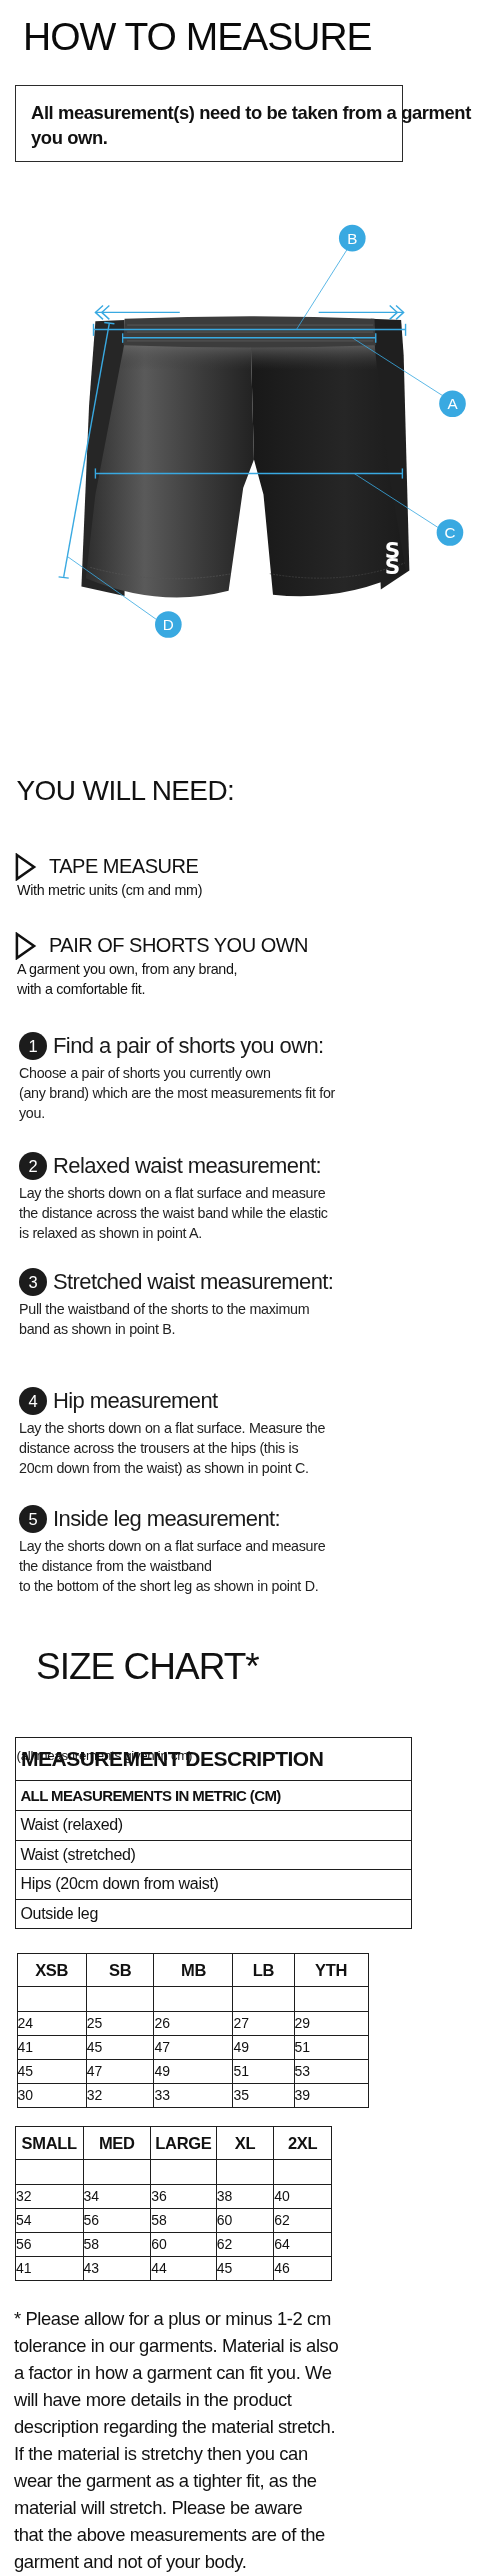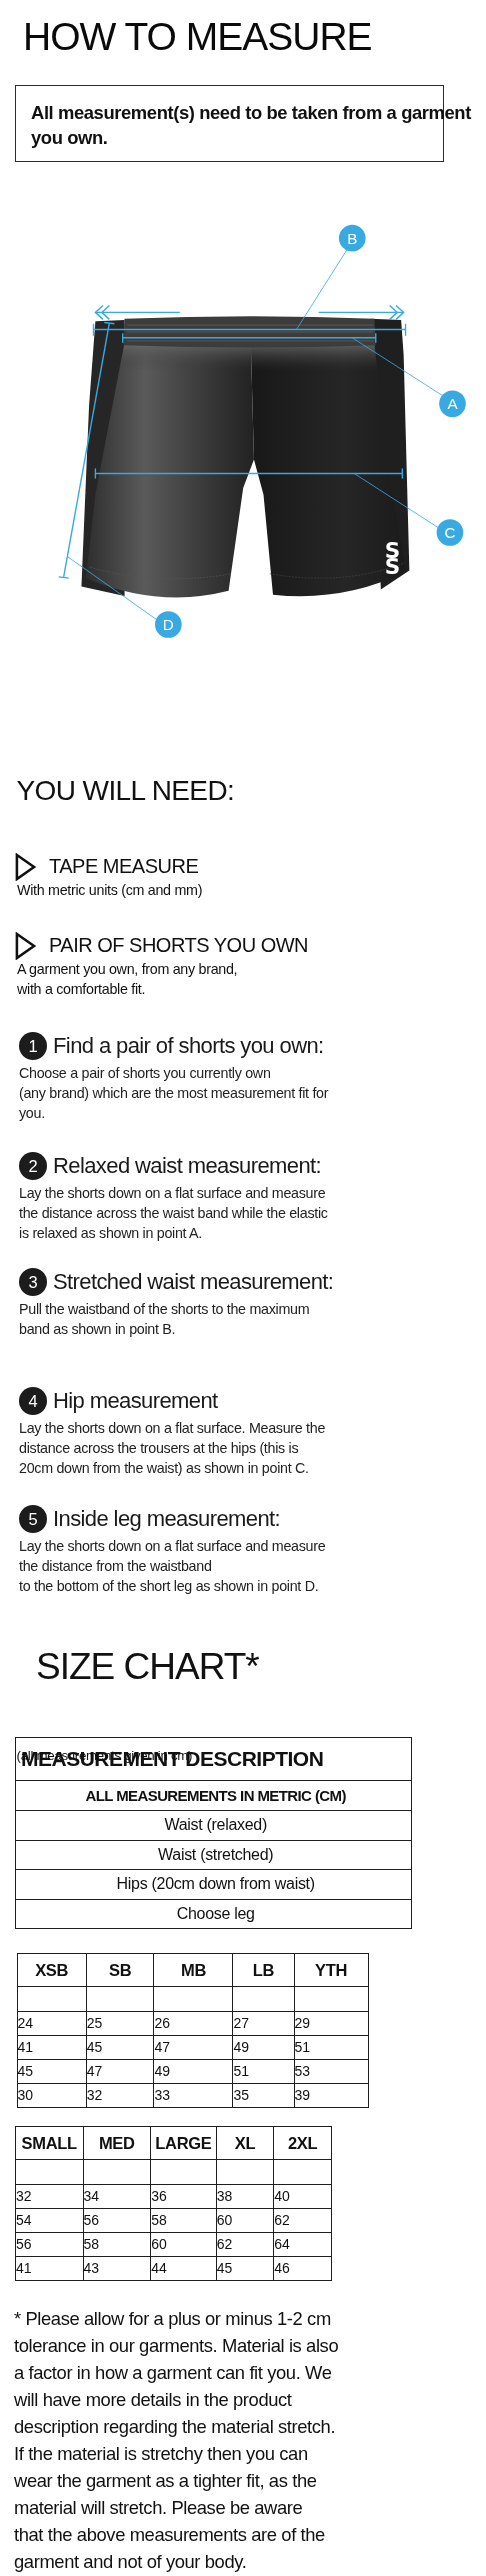--- a/index.html
+++ b/index.html
@@ -1,21 +1,21 @@
 <!DOCTYPE html>
 <html style="font-size:10px"><head>
 <meta charset="utf-8">
 <style>
   html, body { margin: 0; padding: 0; background: #ffffff; }
   body { width: 487px; height: 2576px; position: relative; overflow: hidden;
          font-family: "Liberation Sans", "DejaVu Sans", sans-serif; color: #111; }
   .abs { position: absolute; }
   .title { left: 23px; top: 11.4px; font-size: 39px; letter-spacing: -1px; line-height: 51px;
            white-space: nowrap; color: #0a0a0a; }
-  .notice { left: 15px; top: 85px; width: 429px; height: 77px; box-sizing: border-box;
+  .notice { left: 15px; top: 85px; width: 388px; height: 77px; box-sizing: border-box;
             border: 1.9px solid #2b2b2b; }
   .notice p { margin: 0; position: absolute; left: 15px; top: 14px; width: 444px;
               font-size: 18.4px; line-height: 25px; font-weight: bold; letter-spacing: -0.4px; }
   .diagram { left: 0; top: 209px; width: 487px; height: 444px; }
   .h2 { font-size: 28px; letter-spacing: -0.6px; line-height: 36px; white-space: nowrap; }
   .need-title { left: 16.5px; top: 773px; }
   .need-item { left: 0; width: 487px; }
   .need-item .tri { position: absolute; left: 15px; top: 0; width: 21.6px; height: 28px; }
   .need-item .lbl { position: absolute; left: 49px; top: 1.3px; font-size: 20px; line-height: 25px;
                     letter-spacing: -0.5px; white-space: nowrap; }
@@ -29,21 +29,21 @@
   .step .body { position: absolute; left: 19px; top: 33px; width: 406px; font-size: 14.3px;
                 line-height: 20px; letter-spacing: -0.3px; color: #222; }
   .step .body span { display: block; white-space: nowrap; }
   .size-title { left: 15px; top: 1645px; font-size: 37px; letter-spacing: -1px; line-height: 44px; white-space: nowrap; margin-left: 21px; }
   .size-sub { left: 16.5px; top: 1748px; font-size: 13.3px; letter-spacing: -0.3px; white-space: nowrap; }
   table { border-collapse: collapse; position: absolute; margin-top: 12px; }
   td, th { border: 1.3px solid #1e1e1e; padding: 0; }
   .desc { left: 15px; top: 1725px; width: 397px; }
   .desc th { height: 42px; text-align: left; padding-left: 5px; font-size: 21px; font-weight: bold;
              letter-spacing: -0.5px; }
-  .desc td { height: 28.5px; text-align: center; padding-left: 4.4px; font-size: 16px; letter-spacing: -0.3px; }
+  .desc td { height: 28.5px; text-align: left; padding-left: 4.4px; font-size: 16px; letter-spacing: -0.3px; }
   .desc tr.sub td { font-weight: bold; font-size: 15px; height: 29px; letter-spacing: -0.6px; }
   .sizes th { height: 32px; font-size: 16.5px; font-weight: bold; text-align: center; letter-spacing: -0.3px; }
   .sizes td { height: 23px; font-size: 14px; text-align: left; }
   .sizes tr.blank td { height: 23.5px; }
   .sizes1 { left: 16.5px; top: 1941px; width: 352px; }
   .sizes2 { left: 15px; top: 2114px; width: 317px; }
   .foot { left: 14px; top: 2305px; width: 444px; font-size: 18.4px; line-height: 27px;
           letter-spacing: -0.4px; color: #111; }
   .foot span { display: block; white-space: nowrap; }
 </style>
@@ -169,21 +169,21 @@
     <span style="display:block">A garment you own, from any brand,</span>
     <span style="display:block">with a comfortable fit.</span>
   </div>
 </div>
 
 <div class="abs step" style="top:1030px;">
   <div class="num">1</div>
   <div class="head">Find a pair of shorts you own:</div>
   <div class="body">
     <span>Choose a pair of shorts you currently own</span>
-      <span>(any brand) which are the most measurement fit for</span>
+      <span>(any brand) which are the most measurements fit for</span>
       <span>you.</span>
   </div>
 </div>
 
 <div class="abs step" style="top:1150px;">
   <div class="num">2</div>
   <div class="head">Relaxed waist measurement:</div>
   <div class="body">
     <span>Lay the shorts down on a flat surface and measure</span>
       <span>the distance across the waist band while the elastic</span>
@@ -234,21 +234,21 @@
   <tr>
         <td>Waist (relaxed)</td>
       </tr>
   <tr>
         <td>Waist (stretched)</td>
       </tr>
   <tr>
         <td>Hips (20cm down from waist)</td>
       </tr>
   <tr>
-        <td>Choose leg</td>
+        <td>Outside leg</td>
       </tr>
 </tbody>
   </table>
 
 <table class="sizes sizes1">
   <tbody>
       <tr>
     <th style="width:71px">XSB</th>
     <th style="width:70px">SB</th>
     <th style="width:82px">MB</th>

